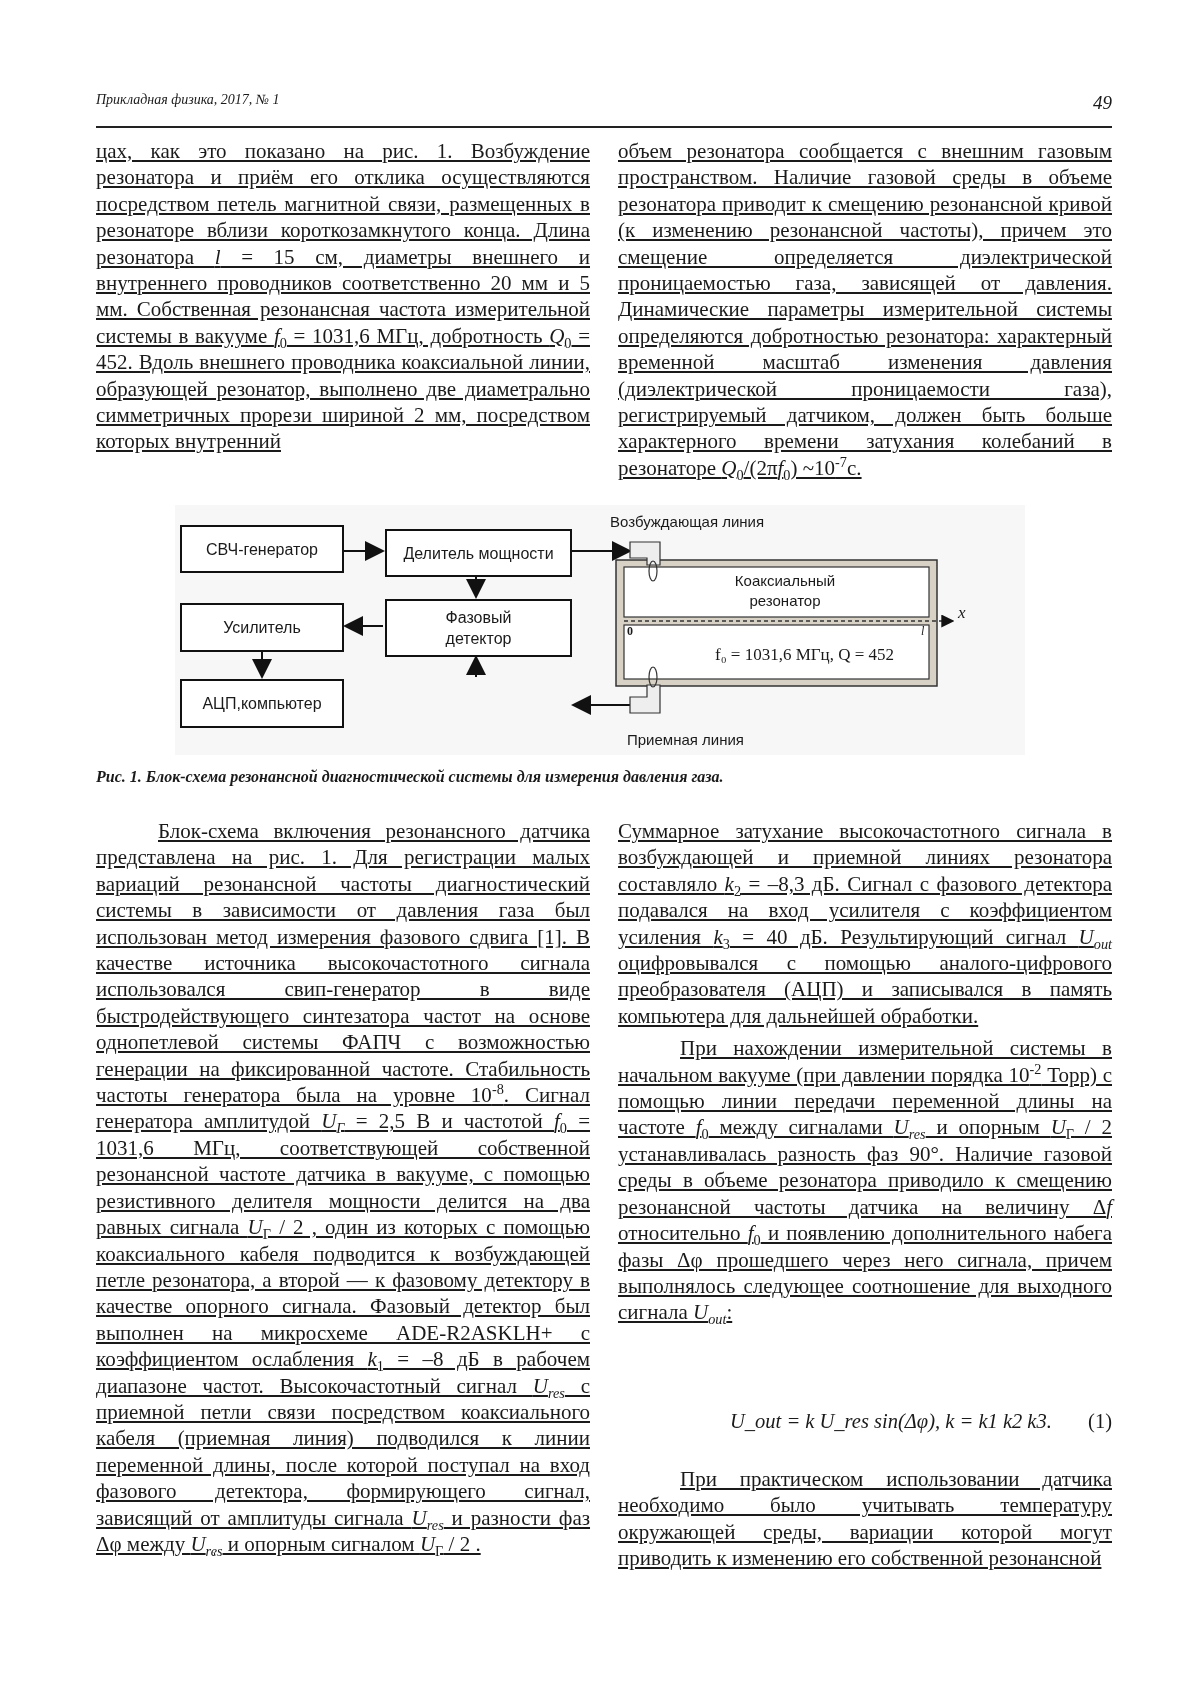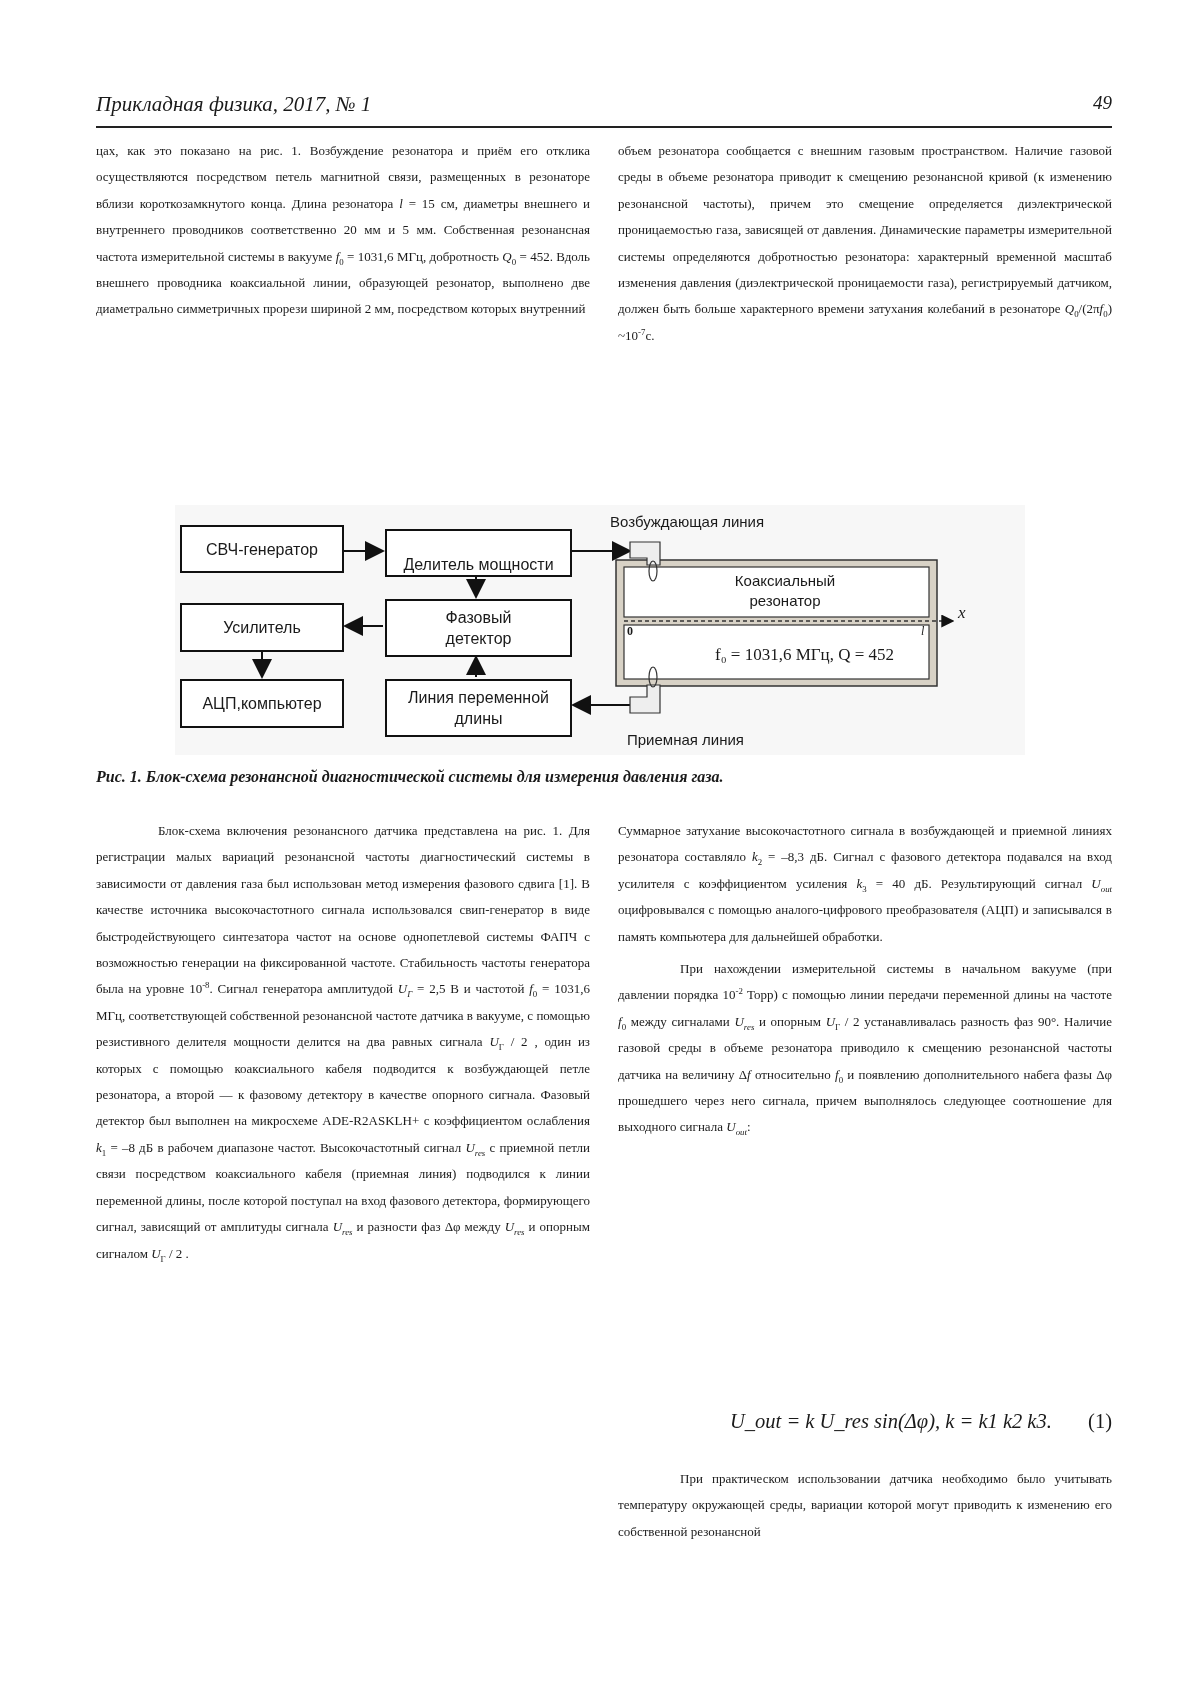--- a/index.html
+++ b/index.html
@@ -1,22 +1,22 @@
 <!DOCTYPE html>
 <html><head>
 <meta charset="utf-8">
 <style>
   html, body { margin: 0; padding: 0; background: #ffffff; }
   body { width: 1200px; height: 1698px; position: relative; overflow: hidden;
          font-family: "Liberation Serif", "DejaVu Serif", serif; color: #1a1a1a; }
   .header { position: absolute; left: 96px; top: 92px; width: 1016px; height: 34px;
             border-bottom: 2px solid #222; }
-  .journal { position: absolute; left: 0; top: 0; font-style: italic; font-size: 21px; }
+  .journal { position: absolute; left: 0; top: 0; font-style: italic; font-size: 14px; }
   .pagenum { position: absolute; right: 0; top: 0; font-style: italic; font-size: 19px; }
-  .col { position: absolute; font-size: 13px; line-height: 26.4px; text-align: justify; }
+  .col { position: absolute; font-size: 21px; line-height: 26.4px; text-align: justify; text-decoration: underline; }
   .col p { margin: 0; }
   .colL { left: 96px; width: 494px; }
   .colR { left: 618px; width: 494px; }
   .indent { text-indent: 62px; }
   .m { font-style: italic; }
   sub, sup { font-size: 68%; line-height: 0; }
   .caption { position: absolute; left: 96px; top: 768px; font-size: 16px; font-weight: bold; font-style: italic; }
   .diagram { position: absolute; left: 175px; top: 505px; width: 850px; height: 250px; }
   .blk { position: absolute; border: 2px solid #111; background: #fff;
          font-family: "Liberation Sans", "DejaVu Sans", sans-serif; font-size: 16px;
@@ -73,36 +73,32 @@
     <path d="M455,37 L485,37 L485,60 L472,60 L472,53 L455,53 Z" fill="#eee" stroke="#333" stroke-width="1.2"></path>
     <ellipse cx="478" cy="66" rx="4" ry="10" fill="none" stroke="#333" stroke-width="1.2"></ellipse>
 
     <path d="M455,192 L472,192 L472,180 L485,180 L485,208 L455,208 Z" fill="#eee" stroke="#333" stroke-width="1.2"></path>
     <ellipse cx="478" cy="172" rx="4" ry="10" fill="none" stroke="#333" stroke-width="1.2"></ellipse>
   </svg>
 
   <div class="blk" style="left:5px;top:20px;width:160px;height:44px;">
     <span>СВЧ-генератор</span>
   </div>
-  <div class="blk" style="left:210px;top:24px;width:183px;height:44px;align-items:flex-end;">
+  <div class="blk" style="left:210px;top:24px;width:183px;height:44px;">
     <span>Делитель мощности</span>
   </div>
   <div class="blk" style="left:5px;top:98px;width:160px;height:45px;">
     <span>Усилитель</span>
   </div>
   <div class="blk" style="left:210px;top:94px;width:183px;height:54px;flex-direction:column;">
     <span>Фазовый</span>
     <span>детектор</span>
   </div>
   <div class="blk" style="left:5px;top:174px;width:160px;height:45px;">
     <span>АЦП,компьютер</span>
-  </div>
-  <div class="blk" style="left:210px;top:174px;width:183px;height:54px;flex-direction:column;">
-    <span>Линия переменной</span>
-    <span>длины</span>
   </div>
 
   <span class="lbl" style="left:435px;top:8px;">Возбуждающая линия</span>
   <span class="lbl" style="left:452px;top:226px;">Приемная линия</span>
   <div class="lbl" style="left:540px;top:66px;width:140px;text-align:center;line-height:20px;">
     <div>Коаксиальный</div>
     <div>резонатор</div>
   </div>
   <span class="lbl" style="left:540px;top:140px;font-family:'Liberation Serif',serif;font-size:17px;">f₀ = 1031,6 МГц, Q = 452</span>
   <span class="lbl" style="left:783px;top:98px;font-family:'Liberation Serif',serif;font-style:italic;font-size:17px;">x</span>

